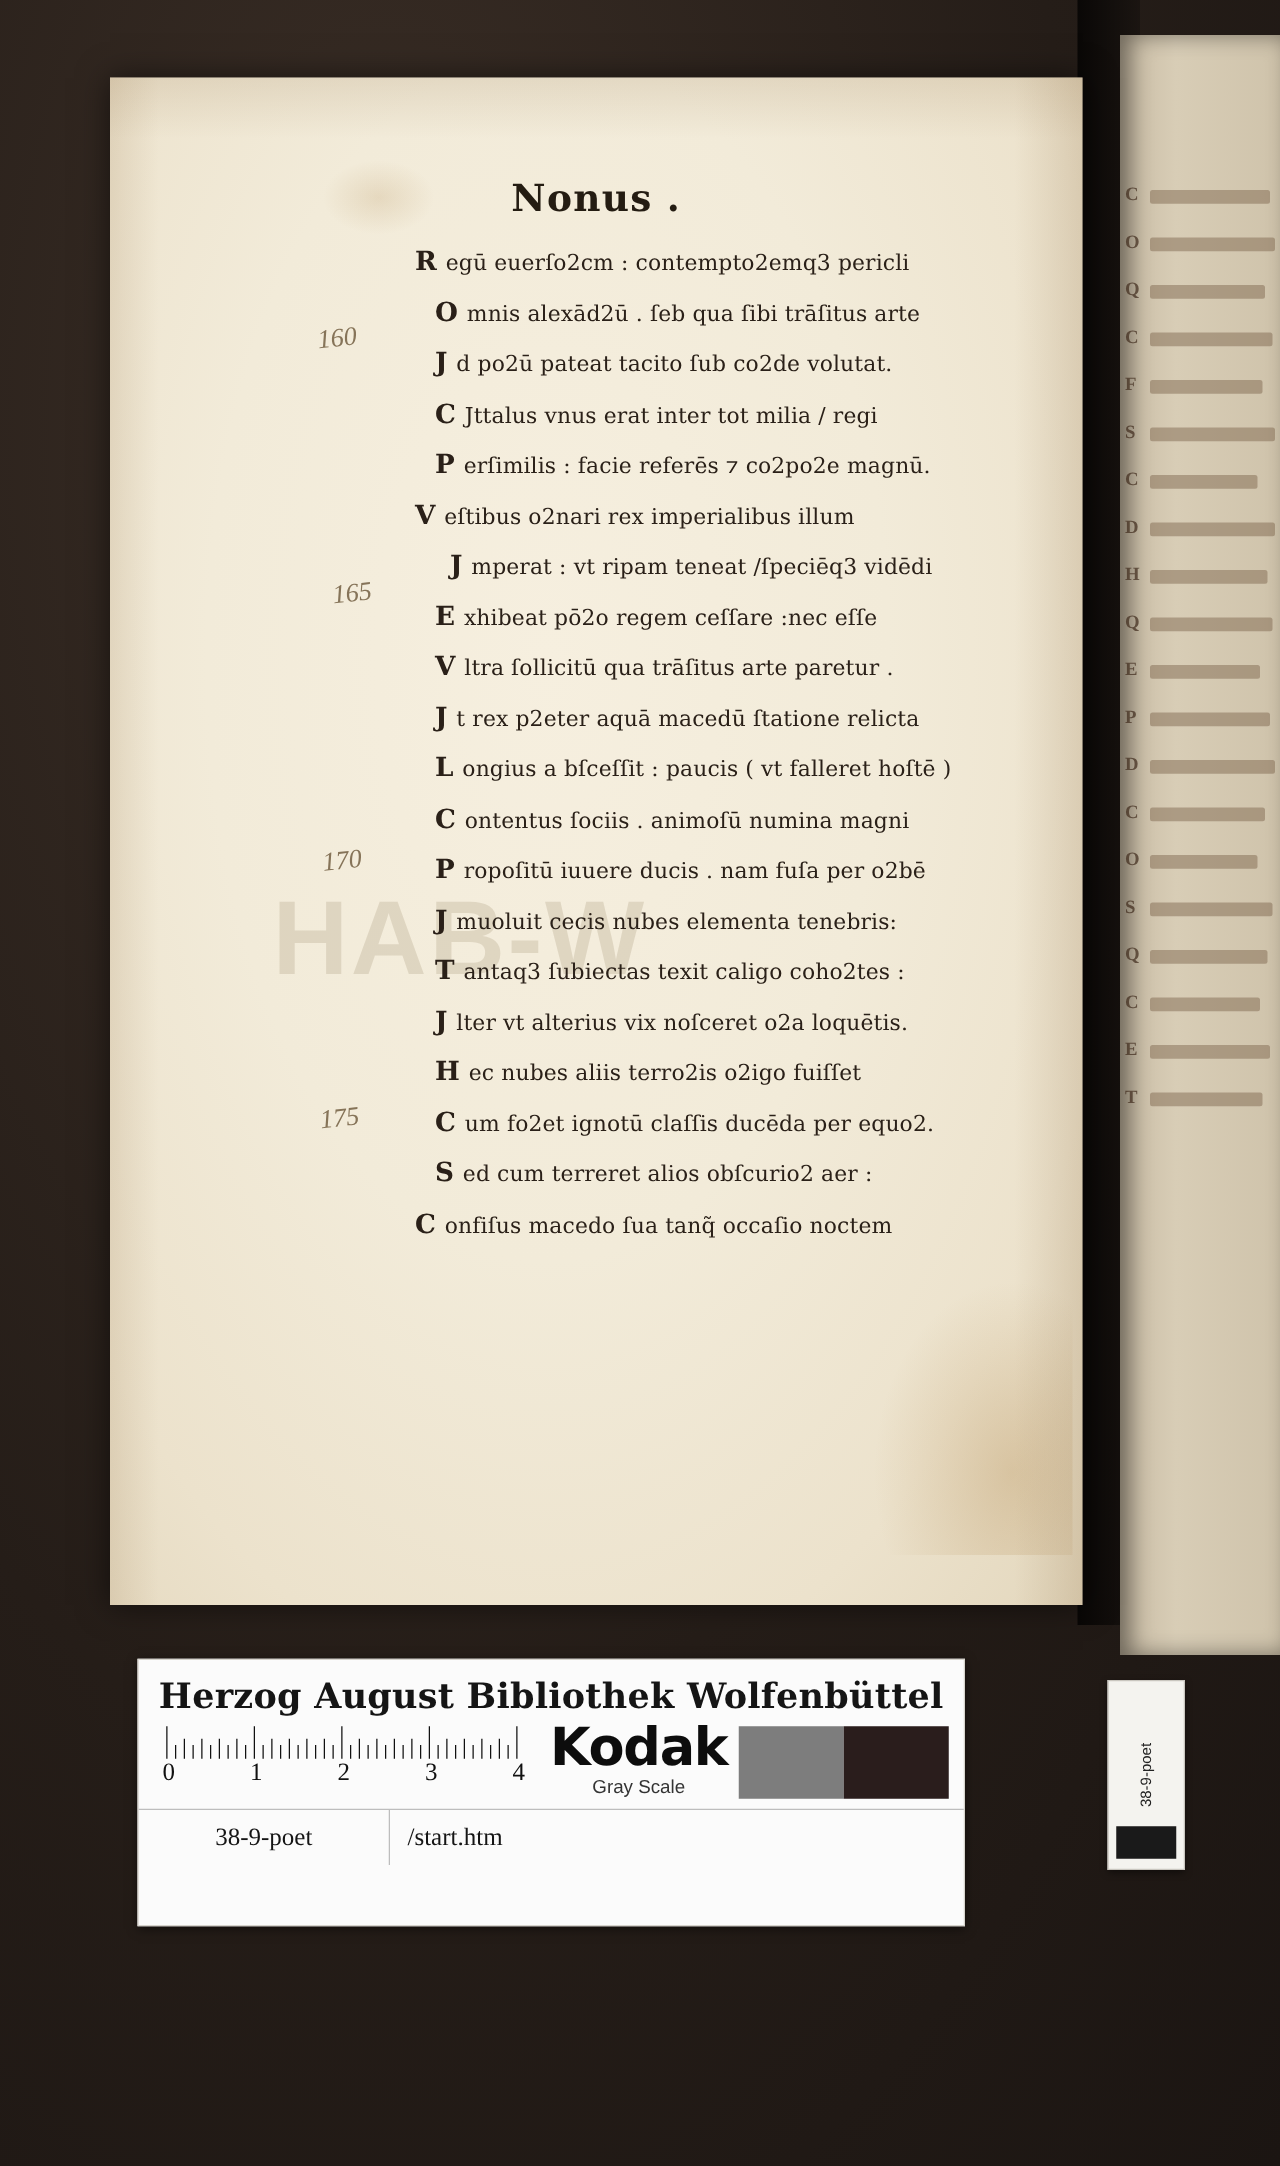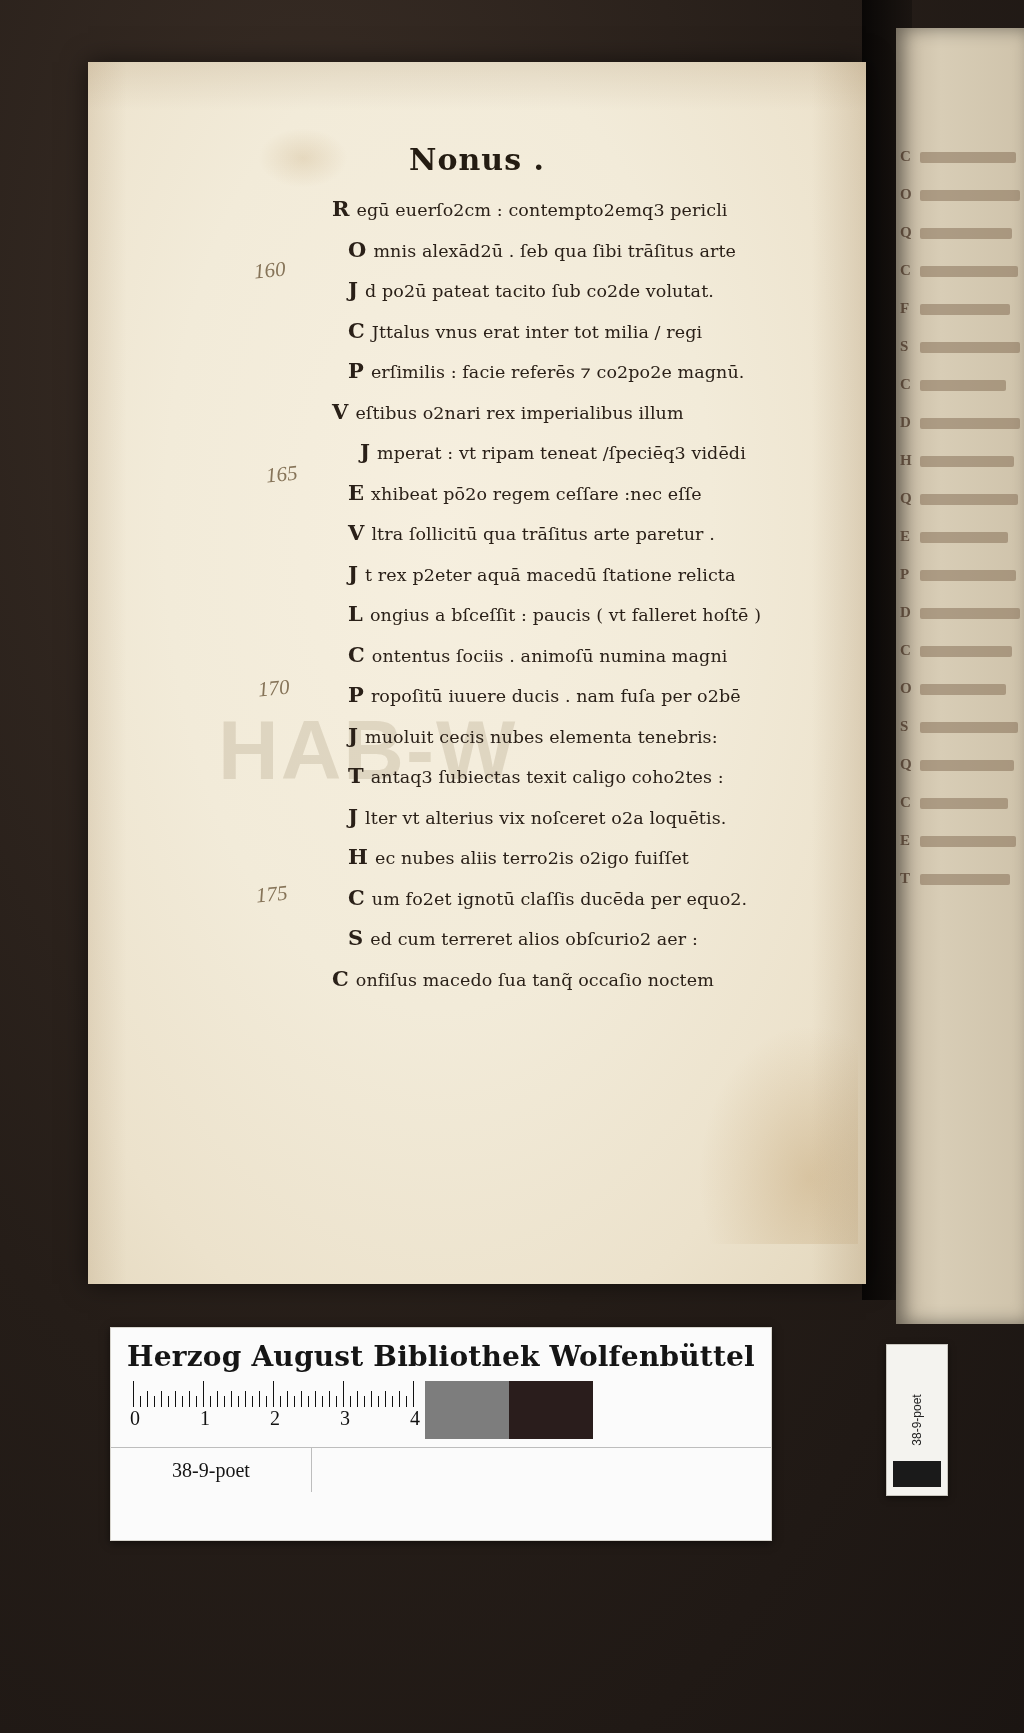--- a/index.html
+++ b/index.html
@@ -426,27 +426,32 @@
           <i style="left:280px; height:26px;"></i>
         </div>
         <div class="ruler-nums">
           <span style="left:2px;">0</span>
           <span style="left:72px;">1</span>
           <span style="left:142px;">2</span>
           <span style="left:212px;">3</span>
           <span style="left:282px;">4</span>
         </div>
       </div>
+      <div class="kodak-block">
+        <div class="kodak-word">Kodak</div>
+        <div class="kodak-sub">Gray Scale</div>
+      </div>
       <div class="gray-patches">
         <div style="background:#7d7d7d;"></div>
         <div style="background:#2a1d1c;"></div>
       </div>
     </div>
     <div class="target-foot">
       <div class="cell c2">38-9-poet</div>
+      <div class="cell c3">/start.htm</div>
     </div>
   </div>
 
   <div class="side-label">
     <div class="sl-text">38-9-poet</div>
     <div class="sl-bar"></div>
   </div>
 
 </div>
 

